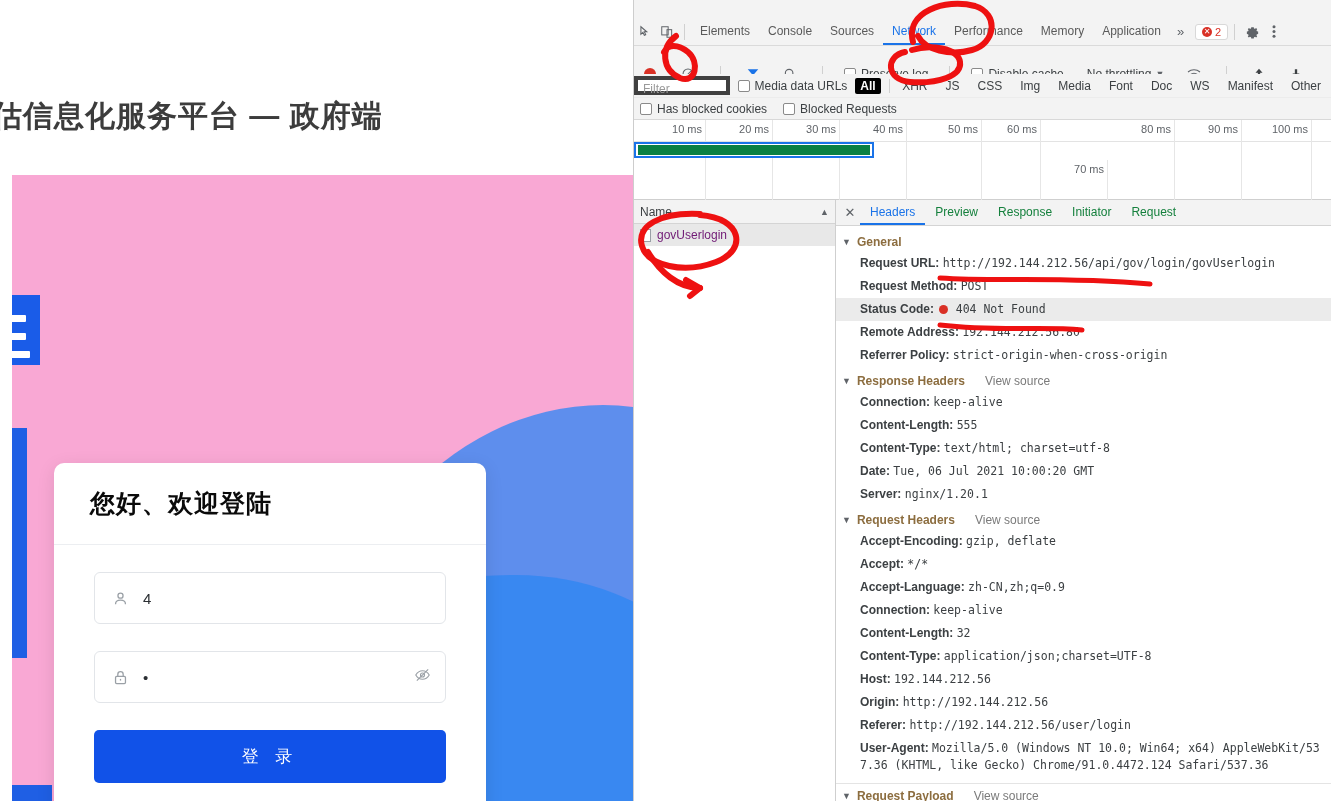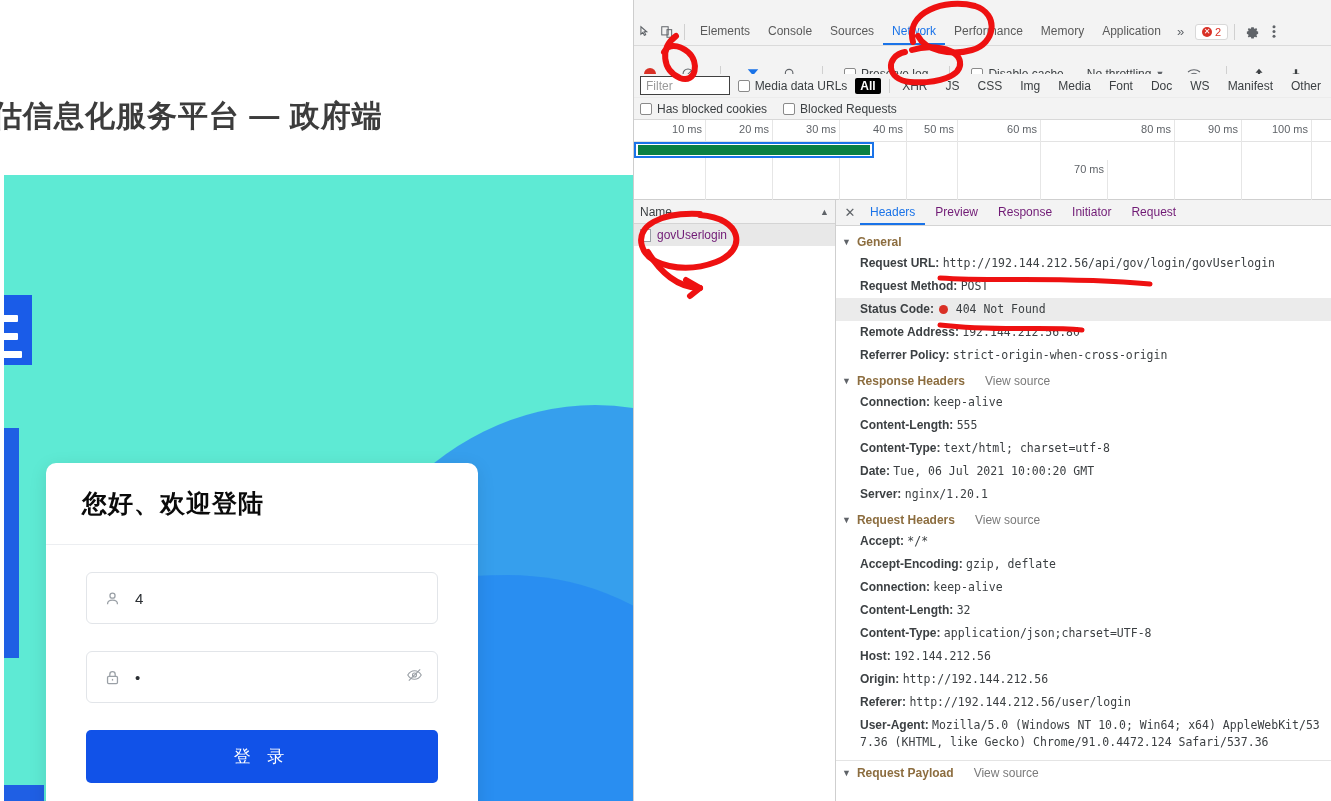--- a/index.html
+++ b/index.html
@@ -13,22 +13,22 @@
 
   
   .page-left { position: absolute; left: 0; top: 0; width: 633px; height: 801px; background: #fff; overflow: hidden; }
   .page-topbar { position: absolute; left:0; top:16px; width: 633px; height: 175px; background: #fff; }
   .page-title {
     position: absolute; left: -8px; top: 80px; width: 640px;
     font-size: 30px; font-weight: bold; color: #3c3c3c;
     letter-spacing: 1px; white-space: nowrap;
   }
   .hero {
-    position: absolute; left: 4px; top: 175px; width: 633px; height: 626px;
-    background: #5eead4; overflow: hidden;
+    position: absolute; left: 12px; top: 175px; width: 633px; height: 626px;
+    background: #f9a8d4; overflow: hidden;
   }
   
   .deco-sq1 { position:absolute; left:-22px; top:120px; width:50px; height:70px; background:#1a5ce8; }
   .deco-line { position:absolute; background:#fff; height:7px; border-radius:1px; }
   .deco-sq2 { position:absolute; left:-30px; top:253px; width:45px; height:230px; background:#1f5fe4; }
   .deco-wave1 {
     position:absolute; left: 300px; top: 230px; width: 520px; height: 560px;
     background:#2a86f5; border-radius: 56% 44% 48% 52% / 62% 40% 60% 38%;
     opacity:.75;
   }
@@ -101,21 +101,21 @@
   .rec-dot { width:12px; height:12px; border-radius:50%; background:#d93025; margin:0 6px 0 4px; cursor:pointer; }
   .chk { display:flex; align-items:center; gap:5px; cursor:pointer; white-space:nowrap; color:#3c4043; }
   .chkbox { width:12px; height:12px; border:1px solid #8a8a8a; border-radius:2px; background:#fff; display:inline-block; }
   .throttle { display:flex; align-items:center; gap:4px; color:#3c4043; cursor:pointer; }
 
   .dt-filterbar {
     position:absolute; left:0; top:74px; width:698px; height:24px;
     display:flex; align-items:center; border-bottom:1px solid #ececec; background:#f3f3f3; gap:8px; padding-right:6px;
   }
   .filter-input {
-    width:170px; height:19px; margin-left:6px; border:1px solid #404040; background:#fff;
+    width:170px; height:19px; border:4px solid #404040; background:#fff;
     font-size:12px; color:#9a9a9a; padding:0 5px; line-height:19px;
   }
   .ftype { padding:0 5px; color:#3c4043; cursor:pointer; white-space:nowrap; }
   .ftype.sel { background:#000000; color:#fff; border-radius:2px; padding:1px 5px;font-weight:bold; }
   .fsep { width:1px; height:14px; background:#d0d0d0; }
 
   .dt-filterbar2 {
     position:absolute; left:0; top:98px; width:698px; height:22px;
     display:flex; align-items:center; border-bottom:1px solid #d8d8d8; background:#f3f3f3; gap:16px; padding-left:6px;
   }
@@ -136,21 +136,21 @@
   }
   .sort-arrow { color:#5f6368; font-size:9px; }
   .reqrow { height:22px; display:flex; align-items:center; gap:6px; padding:0 6px; background:#e8e8e8; cursor:pointer; }
   .reqrow .doc-icon { width:11px; height:13px; border:1px solid #9aa0a6; background:#fff; flex:0 0 11px; }
   .reqrow .rname { color:#701a75; font-size:12px; }
 
   
   .detail { position:absolute; left:202px; top:200px; width:496px; height:601px; background:#fff; overflow:hidden; }
   .detail-tabs { height:26px; display:flex; align-items:center; border-bottom:1px solid #d4d4d4; background:#f3f3f3; padding-left:4px; }
   .close-x { width:20px; display:flex; align-items:center; justify-content:center; color:#5f6368; cursor:pointer; font-size:13px; }
-  .dtab { padding:0 10px; height:25px; line-height:25px; color:#701a75; cursor:pointer; font-size:12px; }
+  .dtab { padding:0 10px; height:25px; line-height:25px; color:#15803d; cursor:pointer; font-size:12px; }
   .dtab.active { color:#1a73e8; border-bottom:2px solid #1a73e8; font-weight:normal; }
   .detail-body { padding:6px 0 0 0; }
   .sect-title {
     display:flex; align-items:center; gap:6px; font-weight:bold; color:#8c6d3f; font-size:12px;
     padding:3px 0 3px 6px; cursor:pointer;
   }
   .tri { font-size:9px; color:#5f6368; }
   .view-src { font-weight:normal; color:#7a7a7a; margin-left:14px; cursor:pointer; }
   .hrow { padding:3px 0 3px 24px; font-size:12px; line-height:17px; word-break:break-all; }
   .hrow.hl { background:#ebebeb; }
@@ -383,21 +383,21 @@
         </div>
       <div class="ov-tick" style="left:72px; width:67px;">
           <span>20 ms</span>
         </div>
       <div class="ov-tick" style="left:139px; width:67px;">
           <span>30 ms</span>
         </div>
       <div class="ov-tick" style="left:206px; width:67px;">
           <span>40 ms</span>
         </div>
-      <div class="ov-tick" style="left:257px; width:67px;">
+      <div class="ov-tick" style="left:281px; width:67px;">
           <span>50 ms</span>
         </div>
       <div class="ov-tick" style="left:340px; width:67px;">
           <span>60 ms</span>
         </div>
       <div class="ov-tick" style="left:407px; width:67px;margin-top:40px;">
           <span>70 ms</span>
         </div>
       <div class="ov-tick" style="left:474px; width:67px;">
           <span>80 ms</span>
@@ -486,26 +486,30 @@
           <span class="hk">Server:</span>
           <span class="hv">nginx/1.20.1</span>
         </div>
 
         <div class="sect-title" style="margin-top:4px;">
           <span class="tri">▼</span>
           <span>Request Headers</span>
           <span class="view-src">View source</span>
         </div>
         <div class="hrow">
+          <span class="hk">Accept-Encoding:</span>
+          <span class="hv">gzip, deflate</span>
+        </div>
+        <div class="hrow">
           <span class="hk">Accept:</span>
           <span class="hv">*/*</span>
         </div>
         <div class="hrow">
-          <span class="hk">Accept-Encoding:</span>
-          <span class="hv">gzip, deflate</span>
+          <span class="hk">Accept-Language:</span>
+          <span class="hv">zh-CN,zh;q=0.9</span>
         </div>
         <div class="hrow">
           <span class="hk">Connection:</span>
           <span class="hv">keep-alive</span>
         </div>
         <div class="hrow">
           <span class="hk">Content-Length:</span>
           <span class="hv">32</span>
         </div>
         <div class="hrow">

